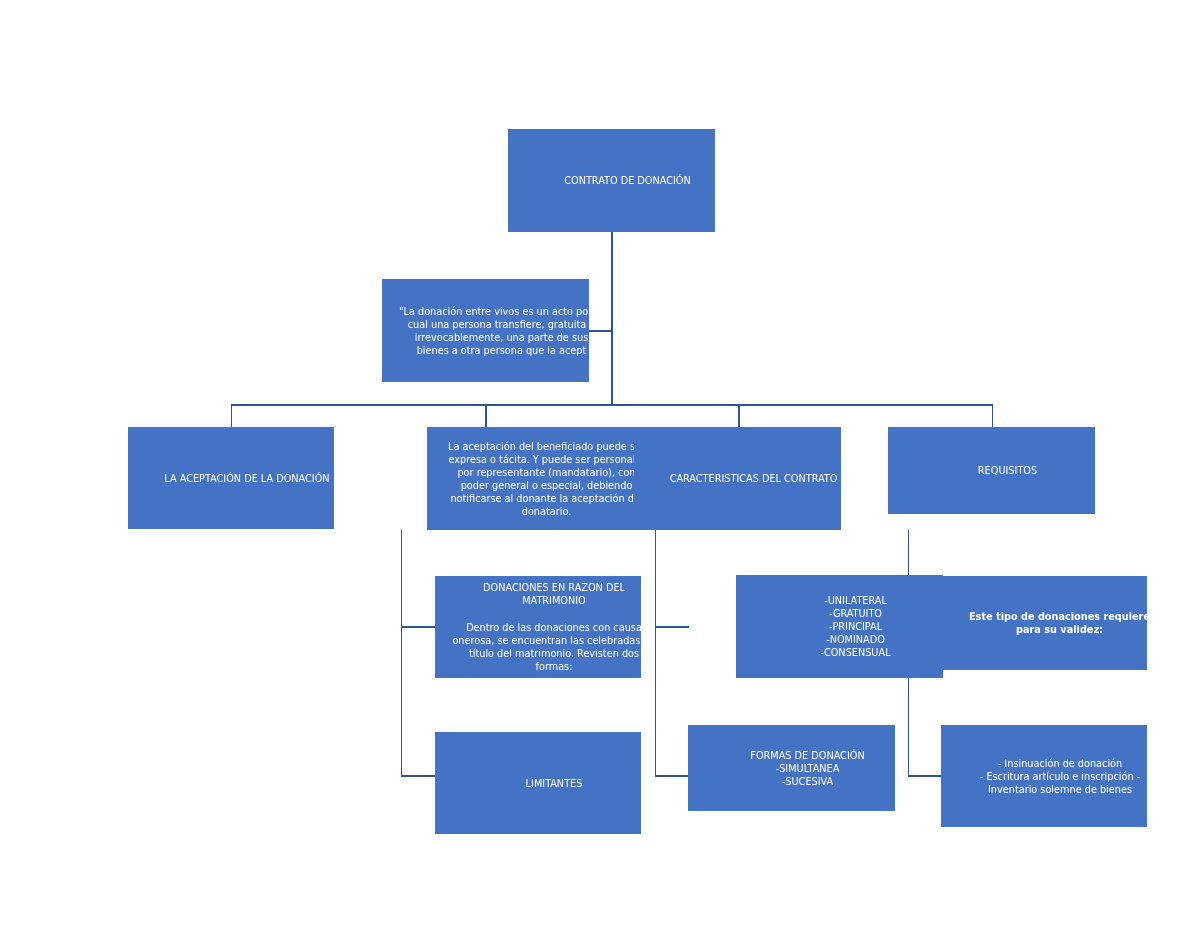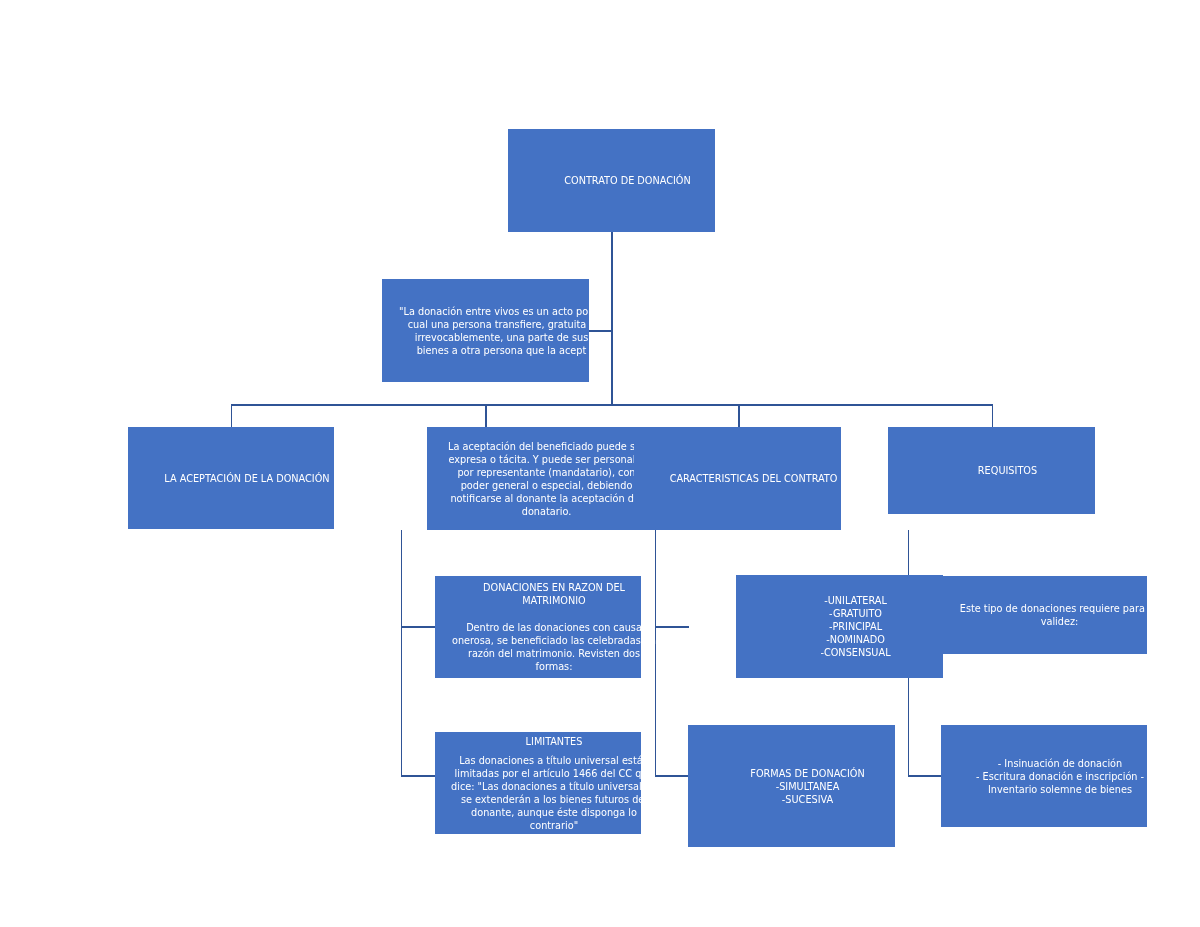--- a/index.html
+++ b/index.html
@@ -90,45 +90,44 @@
   <div class="node" style="left:634px; top:427px; width:207px; height:103px;">
     <p class="caps">CARACTERISTICAS DEL CONTRATO</p>
   </div>
 
   <div class="node" style="left:888px; top:427px; width:207px; height:87px;justify-content:center;">
     <p class="caps">REQUISITOS</p>
   </div>
 
   <div class="node" style="left:435px; top:576px; width:206px; height:102px;gap:8px;">
     <p class="caps">DONACIONES EN RAZON DEL MATRIMONIO</p>
-    <p class="gap">Dentro de las donaciones con causa onerosa, se beneficiado las celebradas en razón del matrimonio. Revisten dos formas:</p>
+    <p class="gap">Dentro de las donaciones con causa onerosa, se encuentran las celebradas en título del matrimonio. Revisten dos formas:</p>
   </div>
 
   <div class="node" style="left:435px; top:725px; width:206px; height:102px;margin-top:7px;">
     <p class="caps">LIMITANTES</p>
-    <p class="gap">Las donaciones a título universal están limitadas por el artículo 1466 del CC que dice: "Las donaciones a título universal no se extenderán a los bienes futuros del donante, aunque éste disponga lo contrario"</p>
   </div>
 
   <div class="node" style="left:688px; top:575px; width:207px; height:103px;margin-left:48px;">
     <p class="caps">-UNILATERAL</p>
     <p class="caps">-GRATUITO</p>
     <p class="caps">-PRINCIPAL</p>
     <p class="caps">-NOMINADO</p>
     <p class="caps">-CONSENSUAL</p>
   </div>
 
-  <div class="node" style="left:688px; top:725px; width:207px; height:122px;">
+  <div class="node" style="left:688px; top:725px; width:207px; height:86px;">
     <p class="caps">FORMAS DE DONACIÓN</p>
     <p class="caps">-SIMULTANEA</p>
     <p class="caps">-SUCESIVA</p>
   </div>
 
-  <div class="node" style="left:940px; top:576px; width:207px; height:78px;">
+  <div class="node" style="left:940px; top:576px; width:207px; height:94px;font-weight:bold;">
     <p>Este tipo de donaciones requiere para su validez:</p>
   </div>
 
   <div class="node" style="left:941px; top:725px; width:206px; height:102px;text-align:center;">
     <p>- Insinuación de donación</p>
-    <p>- Escritura donación e inscripción -</p>
+    <p>- Escritura artículo e inscripción -</p>
     <p>Inventario solemne de bienes</p>
   </div>
 
 </div>
 
 </body></html>

